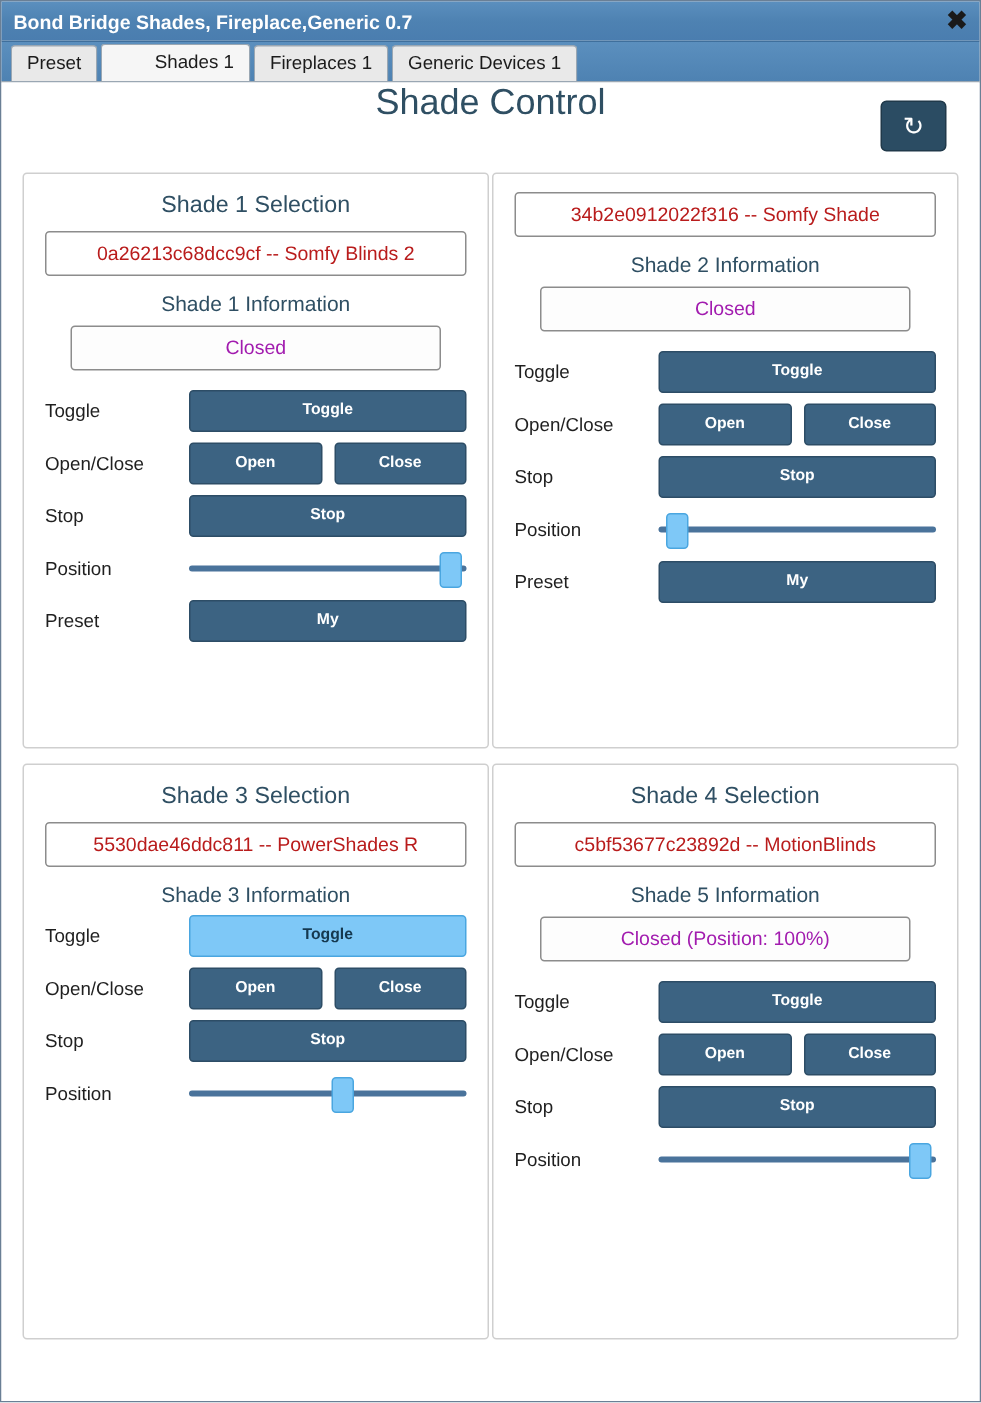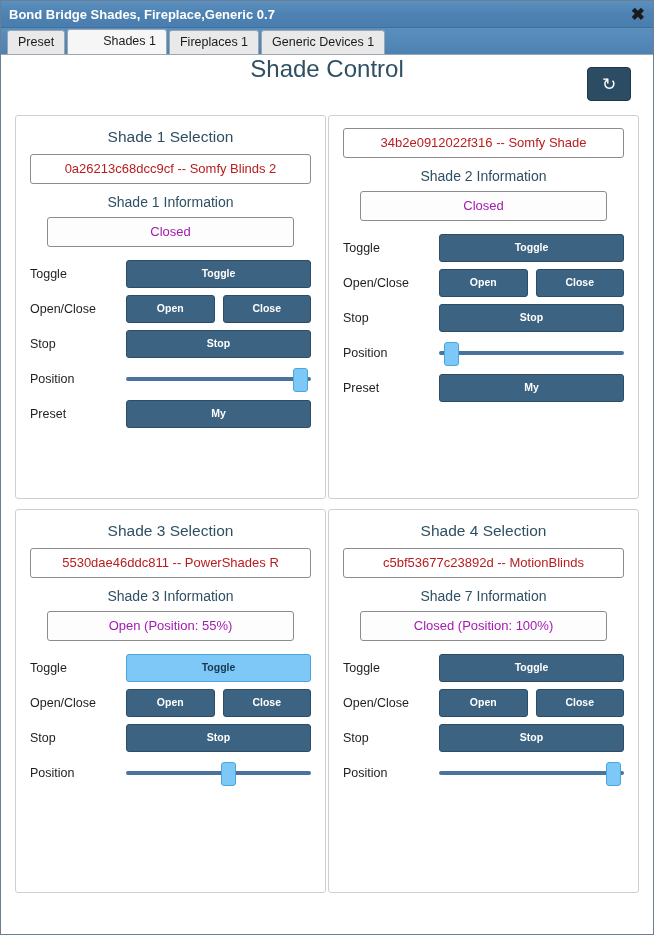--- a/index.html
+++ b/index.html
@@ -347,21 +347,20 @@
           <div class="ctl-area">
             <div class="btn">My</div>
           </div>
         </div>
       </div>
 
       <div class="card">
         <div class="card-title">Shade 3 Selection</div>
         <div class="select-box">5530dae46ddc811 -- PowerShades R</div>
         <div class="info-label">Shade 3 Information</div>
-        <div class="info-box">Open (Position: 55%)</div>
 
         <div class="ctl-row">
           <div class="ctl-label">Toggle</div>
           <div class="ctl-area">
             <div class="btn highlight">Toggle</div>
           </div>
         </div>
 
         <div class="ctl-row">
           <div class="ctl-label">Open/Close</div>
@@ -385,21 +384,21 @@
               <div class="track"></div>
               <div class="thumb" style="left: calc(55% - 7.15px);"></div>
             </div>
           </div>
         </div>
       </div>
 
       <div class="card">
         <div class="card-title">Shade 4 Selection</div>
         <div class="select-box">c5bf53677c23892d -- MotionBlinds</div>
-        <div class="info-label">Shade 7 Information</div>
+        <div class="info-label">Shade 5 Information</div>
         <div class="info-box">Closed (Position: 100%)</div>
 
         <div class="ctl-row">
           <div class="ctl-label">Toggle</div>
           <div class="ctl-area">
             <div class="btn">Toggle</div>
           </div>
         </div>
 
         <div class="ctl-row">

